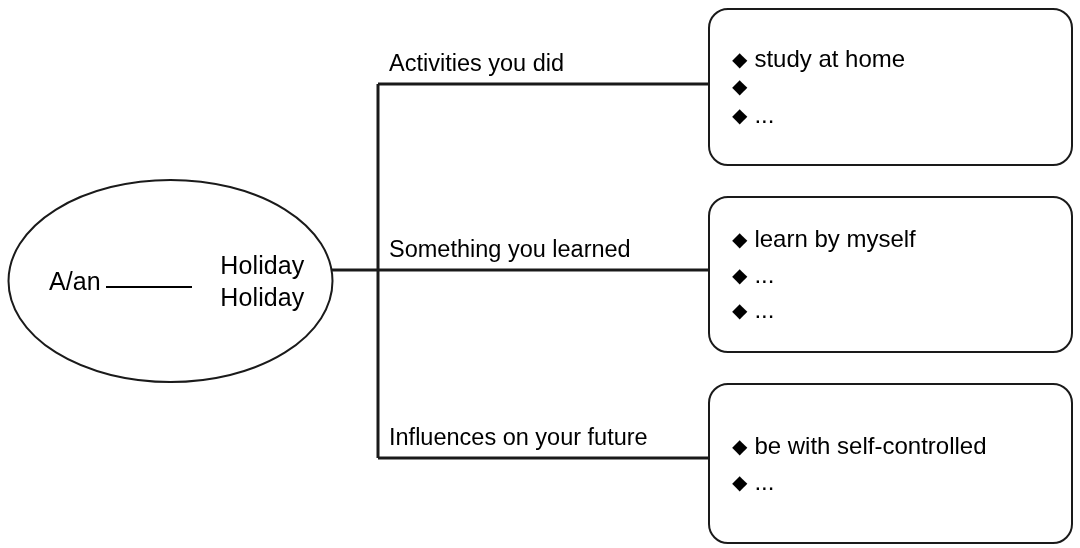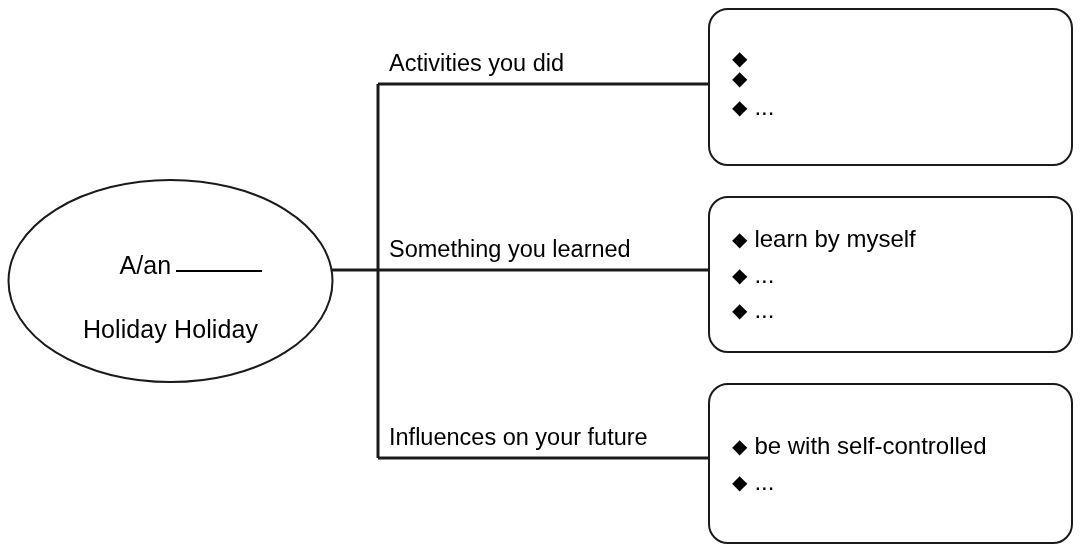--- a/index.html
+++ b/index.html
@@ -27,21 +27,20 @@
   }
 
   
   .topic-ellipse-text {
     position: absolute;
     left: 8px;
     top: 180px;
     width: 325px;
     height: 202px;
     display: flex;
-    flex-direction: column;
     align-items: center;
     justify-content: center;
     text-align: center;
     font-size: 25px;
     line-height: 1.28;
     letter-spacing: 0.1px;
   }
   .topic-line-1 {
     white-space: pre;
   }
@@ -126,20 +125,21 @@
     <div>Holiday Holiday</div>
   </div>
 
   <div class="branch-label branch-label-1">Something you learned</div>
   <div class="branch-label branch-label-0">Activities you did</div>
   <div class="branch-label branch-label-2">Influences on your future</div>
 
   <div class="idea-box idea-box-0">
     <div class="idea-item">
       <span class="bullet-diamond">◆</span>
+      <span class="item-text">study at home</span>
     </div>
     <div class="idea-item">
       <span class="bullet-diamond">◆</span>
     </div>
     <div class="idea-item">
       <span class="bullet-diamond">◆</span>
       <span class="item-text">...</span>
     </div>
   </div>
 

